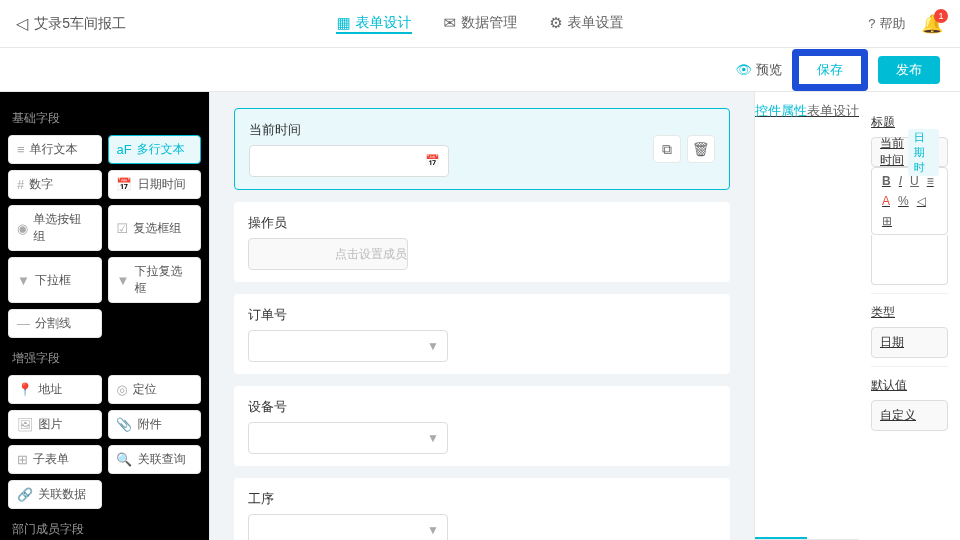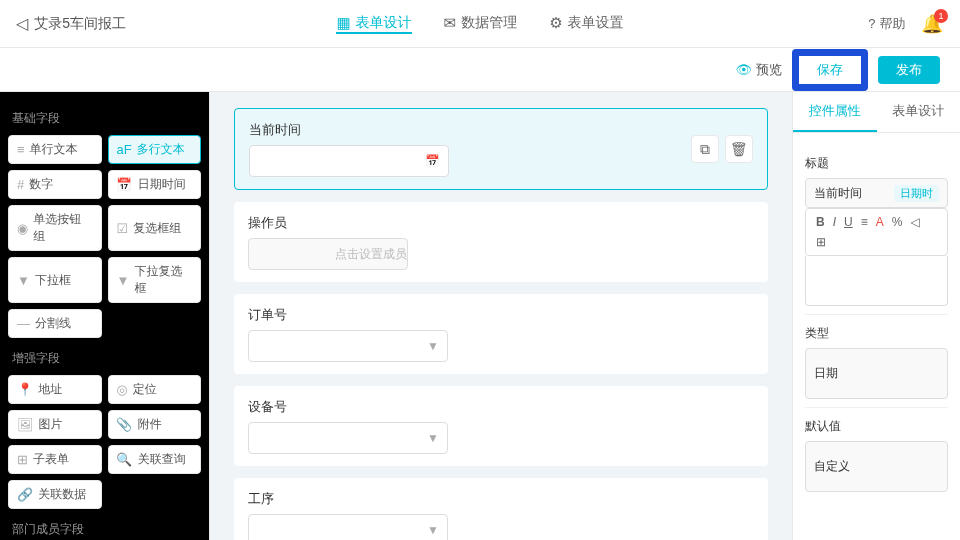--- a/index.html
+++ b/index.html
@@ -240,26 +240,27 @@
       background: #fff;
       display: flex;
       align-items: center;
       padding: 0 8px;
       justify-content: flex-end;
     }
     .dropdown-arrow { color: #aaa; font-size: 12px; }
 
     
     .right-panel {
-      width: 168px;
+      width: 206px;
       background: #fff;
       border-left: 1px solid #e8e8e8;
       flex-shrink: 0;
       display: flex;
-      flex-direction: column;
+      flex-direction: row;
+      text-decoration: underline;
     }
     .right-panel-tabs {
       display: flex;
       border-bottom: 1px solid #e8e8e8;
     }
     .right-panel-tab {
       flex: 1;
       text-align: center;
       padding: 10px 0;
       font-size: 13px;
@@ -327,21 +328,21 @@
       border-radius: 0 0 4px 4px;
       height: 50px;
       background: #fff;
     }
 
     .prop-value-box {
       width: 100%;
       border: 1px solid #ddd;
       border-radius: 4px;
       background: #f9f9f9;
-      padding: 16px 8px;
+      padding: 6px 8px;
       font-size: 12px;
       color: #333;
       min-height: 28px;
       display: flex;
       align-items: center;
     }
 
     .divider-section {
       border: none;
       border-top: 1px solid #f0f0f0;

